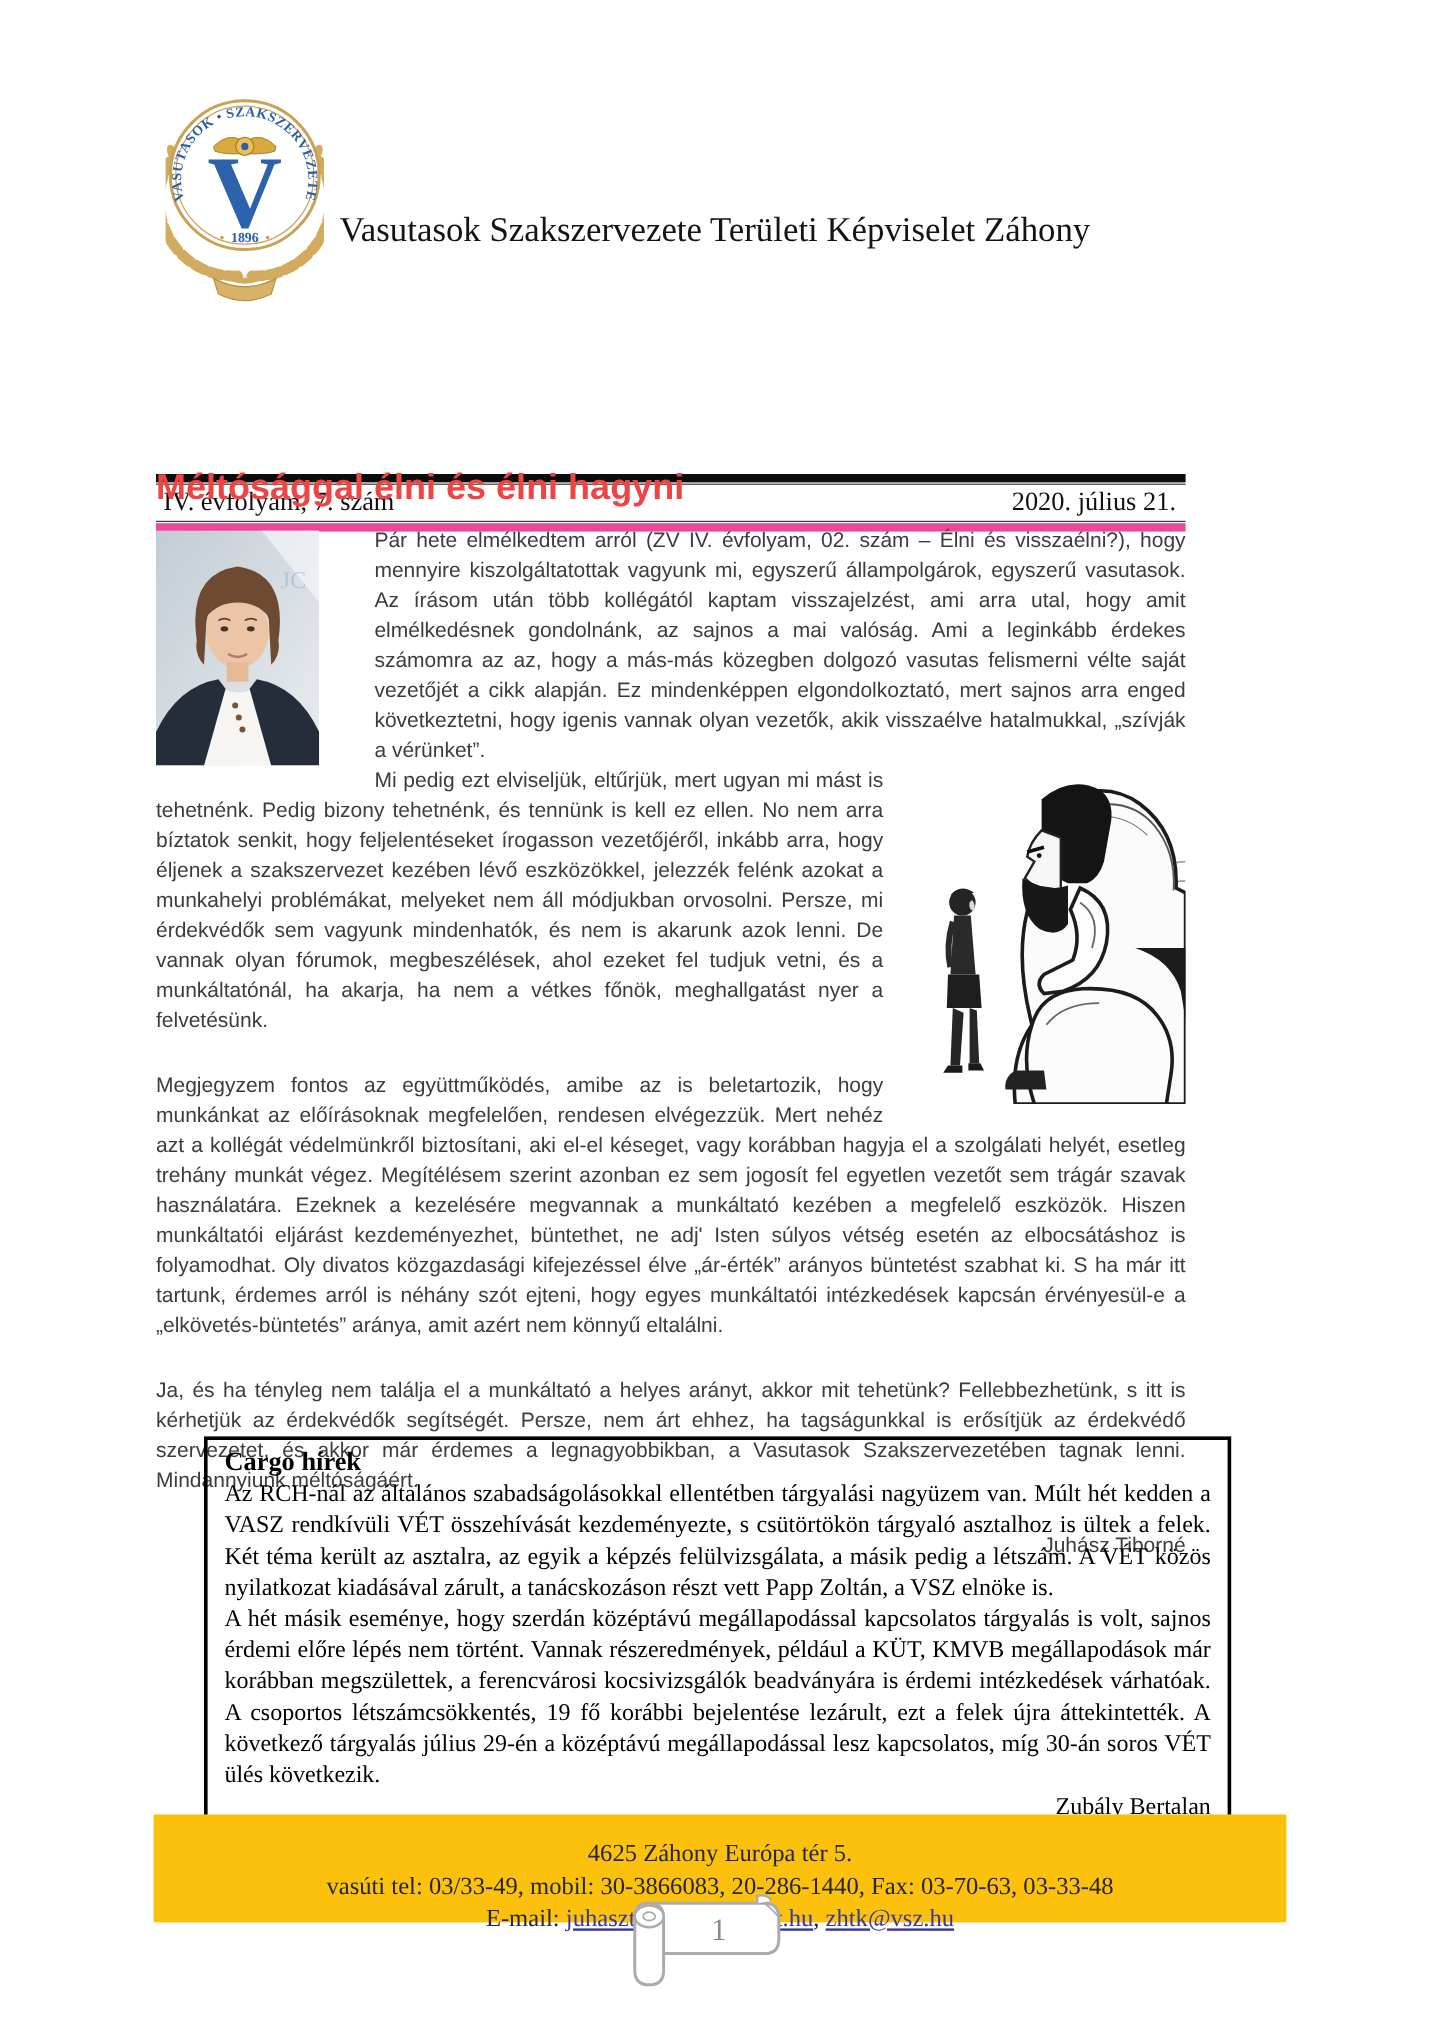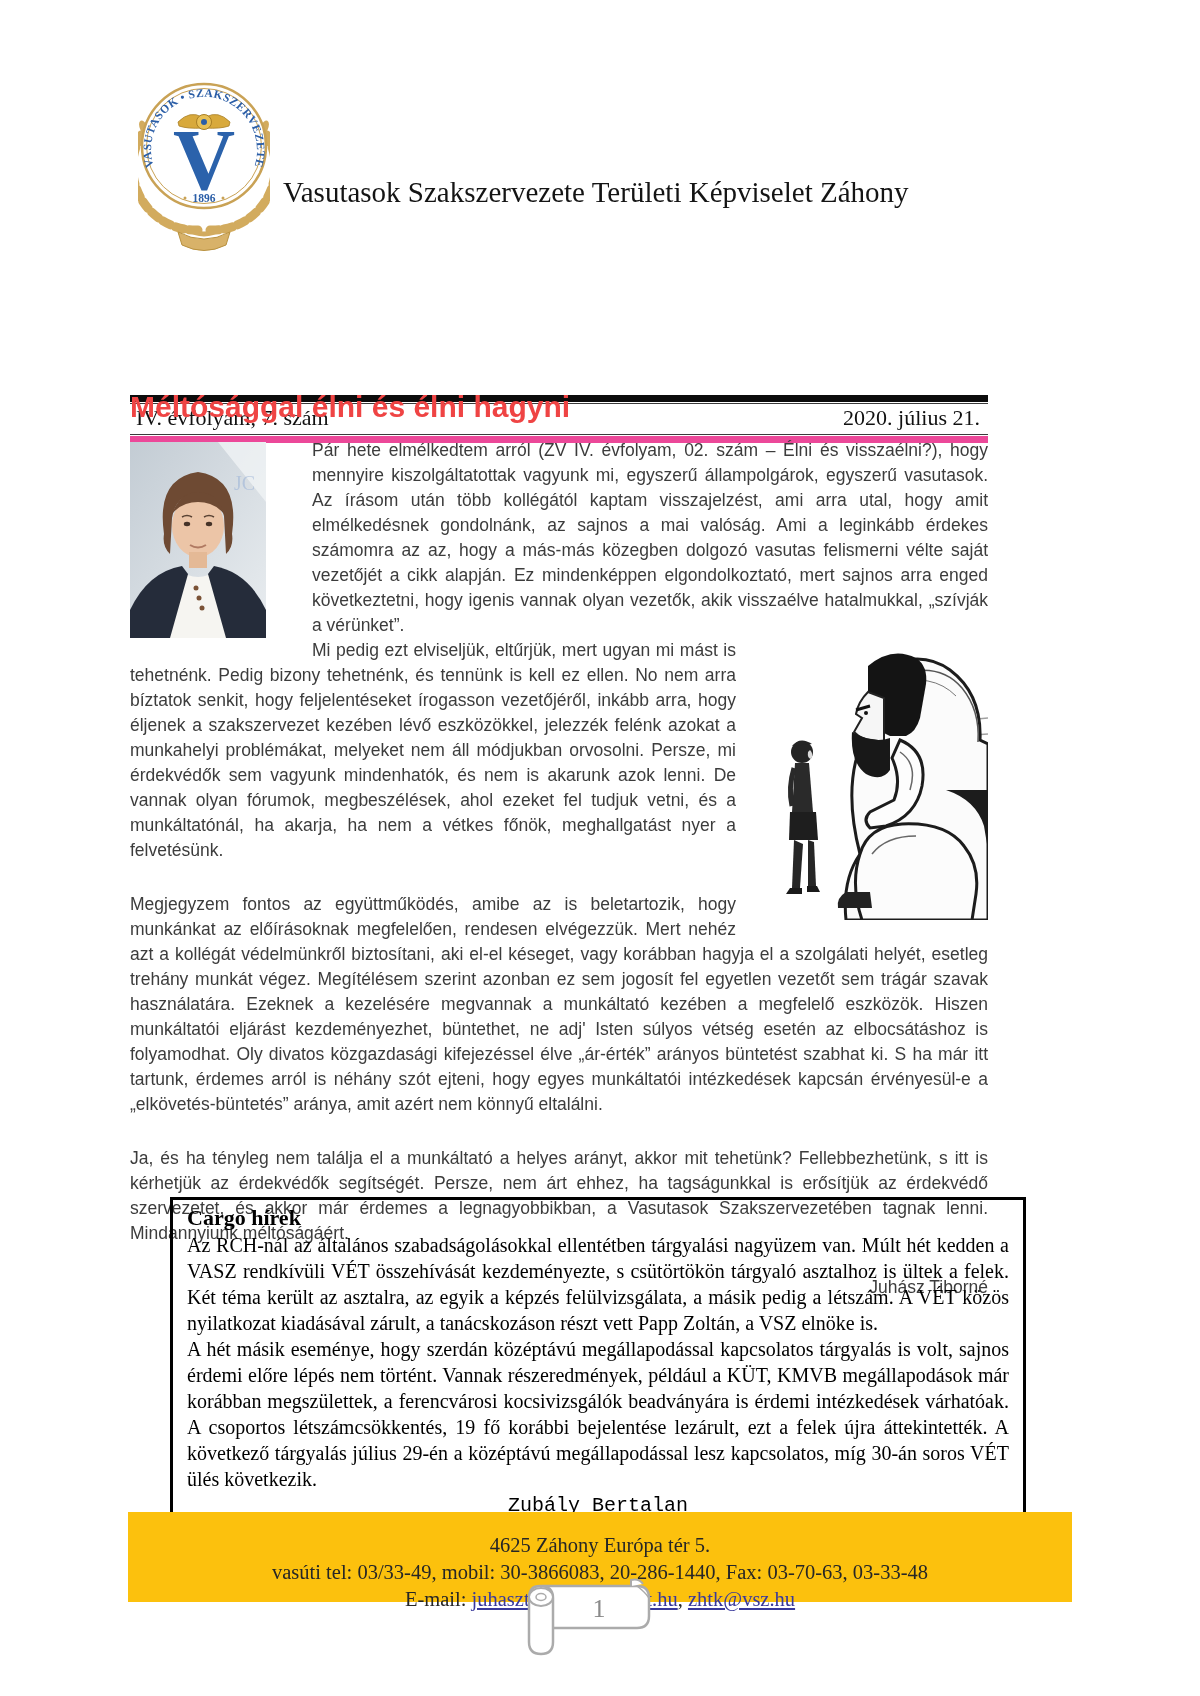--- a/index.html
+++ b/index.html
@@ -34,21 +34,21 @@
   .illustration svg{display:block;}
   .signature{margin-top:10px;text-align:right;}
 
   
   .cargo-box{position:absolute;left:130px;top:1197px;width:856px;box-sizing:border-box;
              border:3px solid #000;padding:5px 14px 6px 14px;
              font-family:"Liberation Serif",serif;font-size:20px;line-height:26px;
              color:#000000;text-align:justify;margin-left:40px;}
   .cargo-box h3{margin:0 0 1px 0;font-size:22px;font-weight:bold;text-align:left;}
   .cargo-box p{margin:0;}
-  .cargo-sign{text-align:center;margin-top:1px;font-family:Liberation Mono, monospace;}
+  .cargo-sign{text-align:right;margin-top:1px;}
 
   
   .footer{position:absolute;left:128px;top:1512px;width:944px;height:90px;box-sizing:border-box;
           background:#fcc10d;text-align:center;padding-top:20px;
           font-family:"Liberation Serif",serif;font-size:20.5px;line-height:27px;color:#262626;}
   .footer a{color:#39399b;text-decoration:underline;}
 
   
   .page-scroll{position:absolute;left:513px;top:1576px;width:148px;height:92px;}
 </style>

